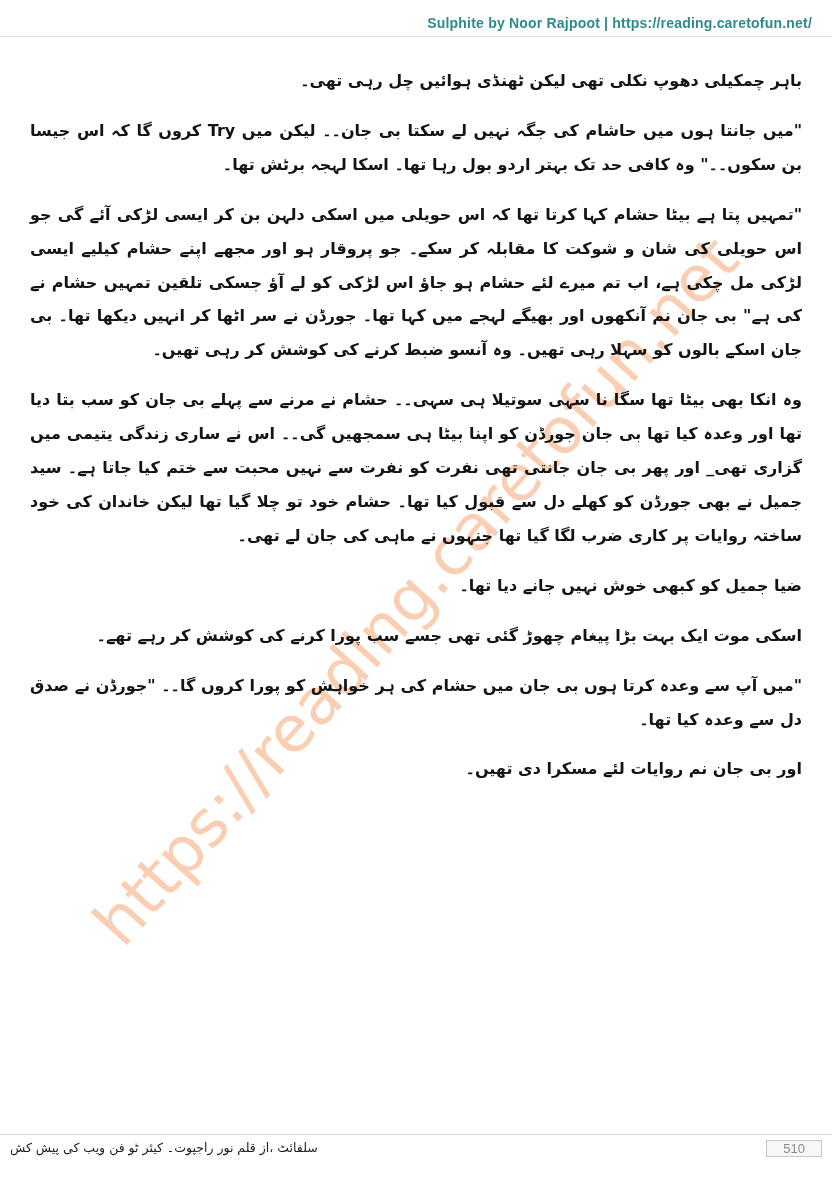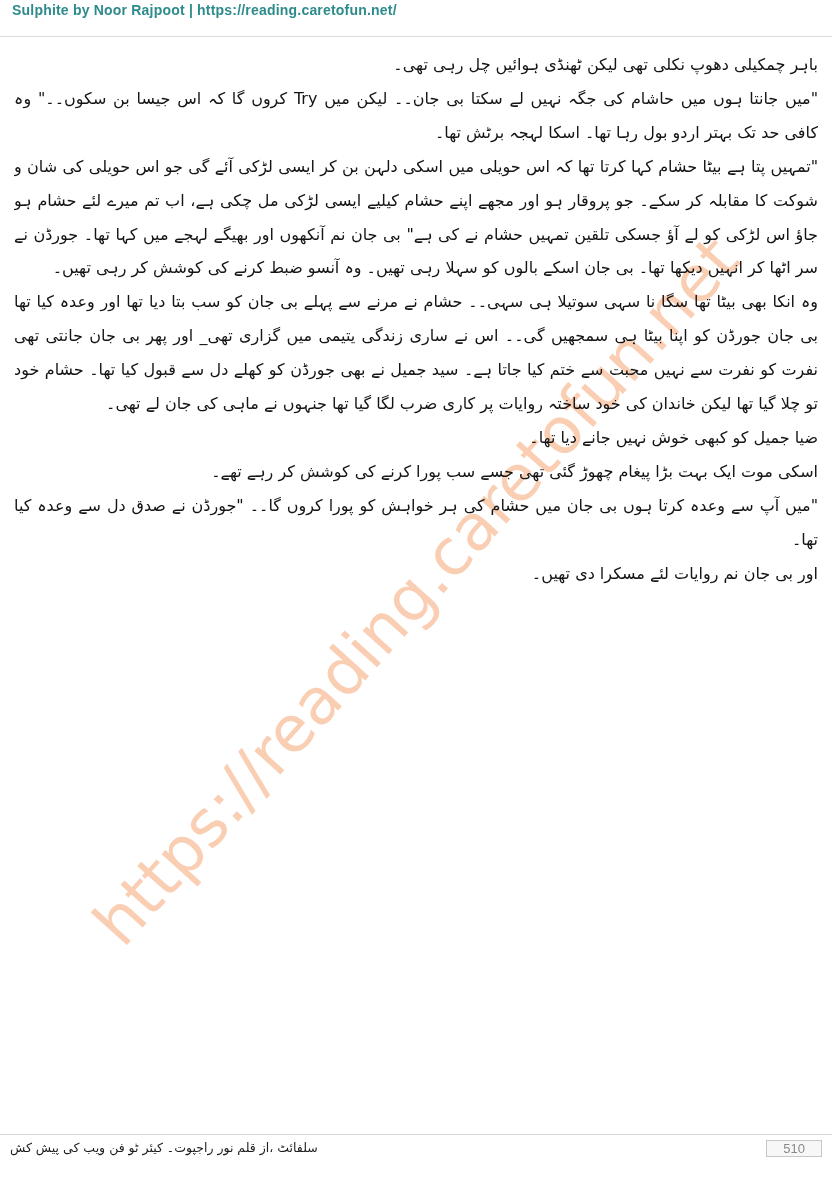--- a/index.html
+++ b/index.html
@@ -14,21 +14,22 @@
   .page {
     position: relative;
     width: 832px; height: 1182px;
     background: #ffffff;
     overflow: hidden;
   }
 
   
   .header {
     position: absolute;
-    top: 0; left: 12px; right: 20px;
+    top: 13px; left: 12px; right: 20px;
+    text-align: right;
     z-index: 2;
   }
   .header-title {
     color: #2e8b8b;
     font-size: 14px;
     font-weight: bold;
     font-family: "Liberation Sans", sans-serif;
     letter-spacing: 0.2px;
   }
   .header-rule {
@@ -58,22 +59,23 @@
     top: 48px; left: 14px; right: 14px; bottom: 52px;
     direction: rtl;
     text-align: justify;
     font-size: 16px;
     line-height: 2.12;
     color: #141414;
     z-index: 2;
     overflow: hidden;
   }
   .content p {
-    margin: 0;
+    margin: 16px;
     padding: 0;
+    font-weight: bold;
   }
 
   
   .footer-rule {
     position: absolute;
     left: 0; right: 0; top: 1134px;
     border-top: 1px solid #d8d8d8;
     z-index: 2;
   }
   .footer {

